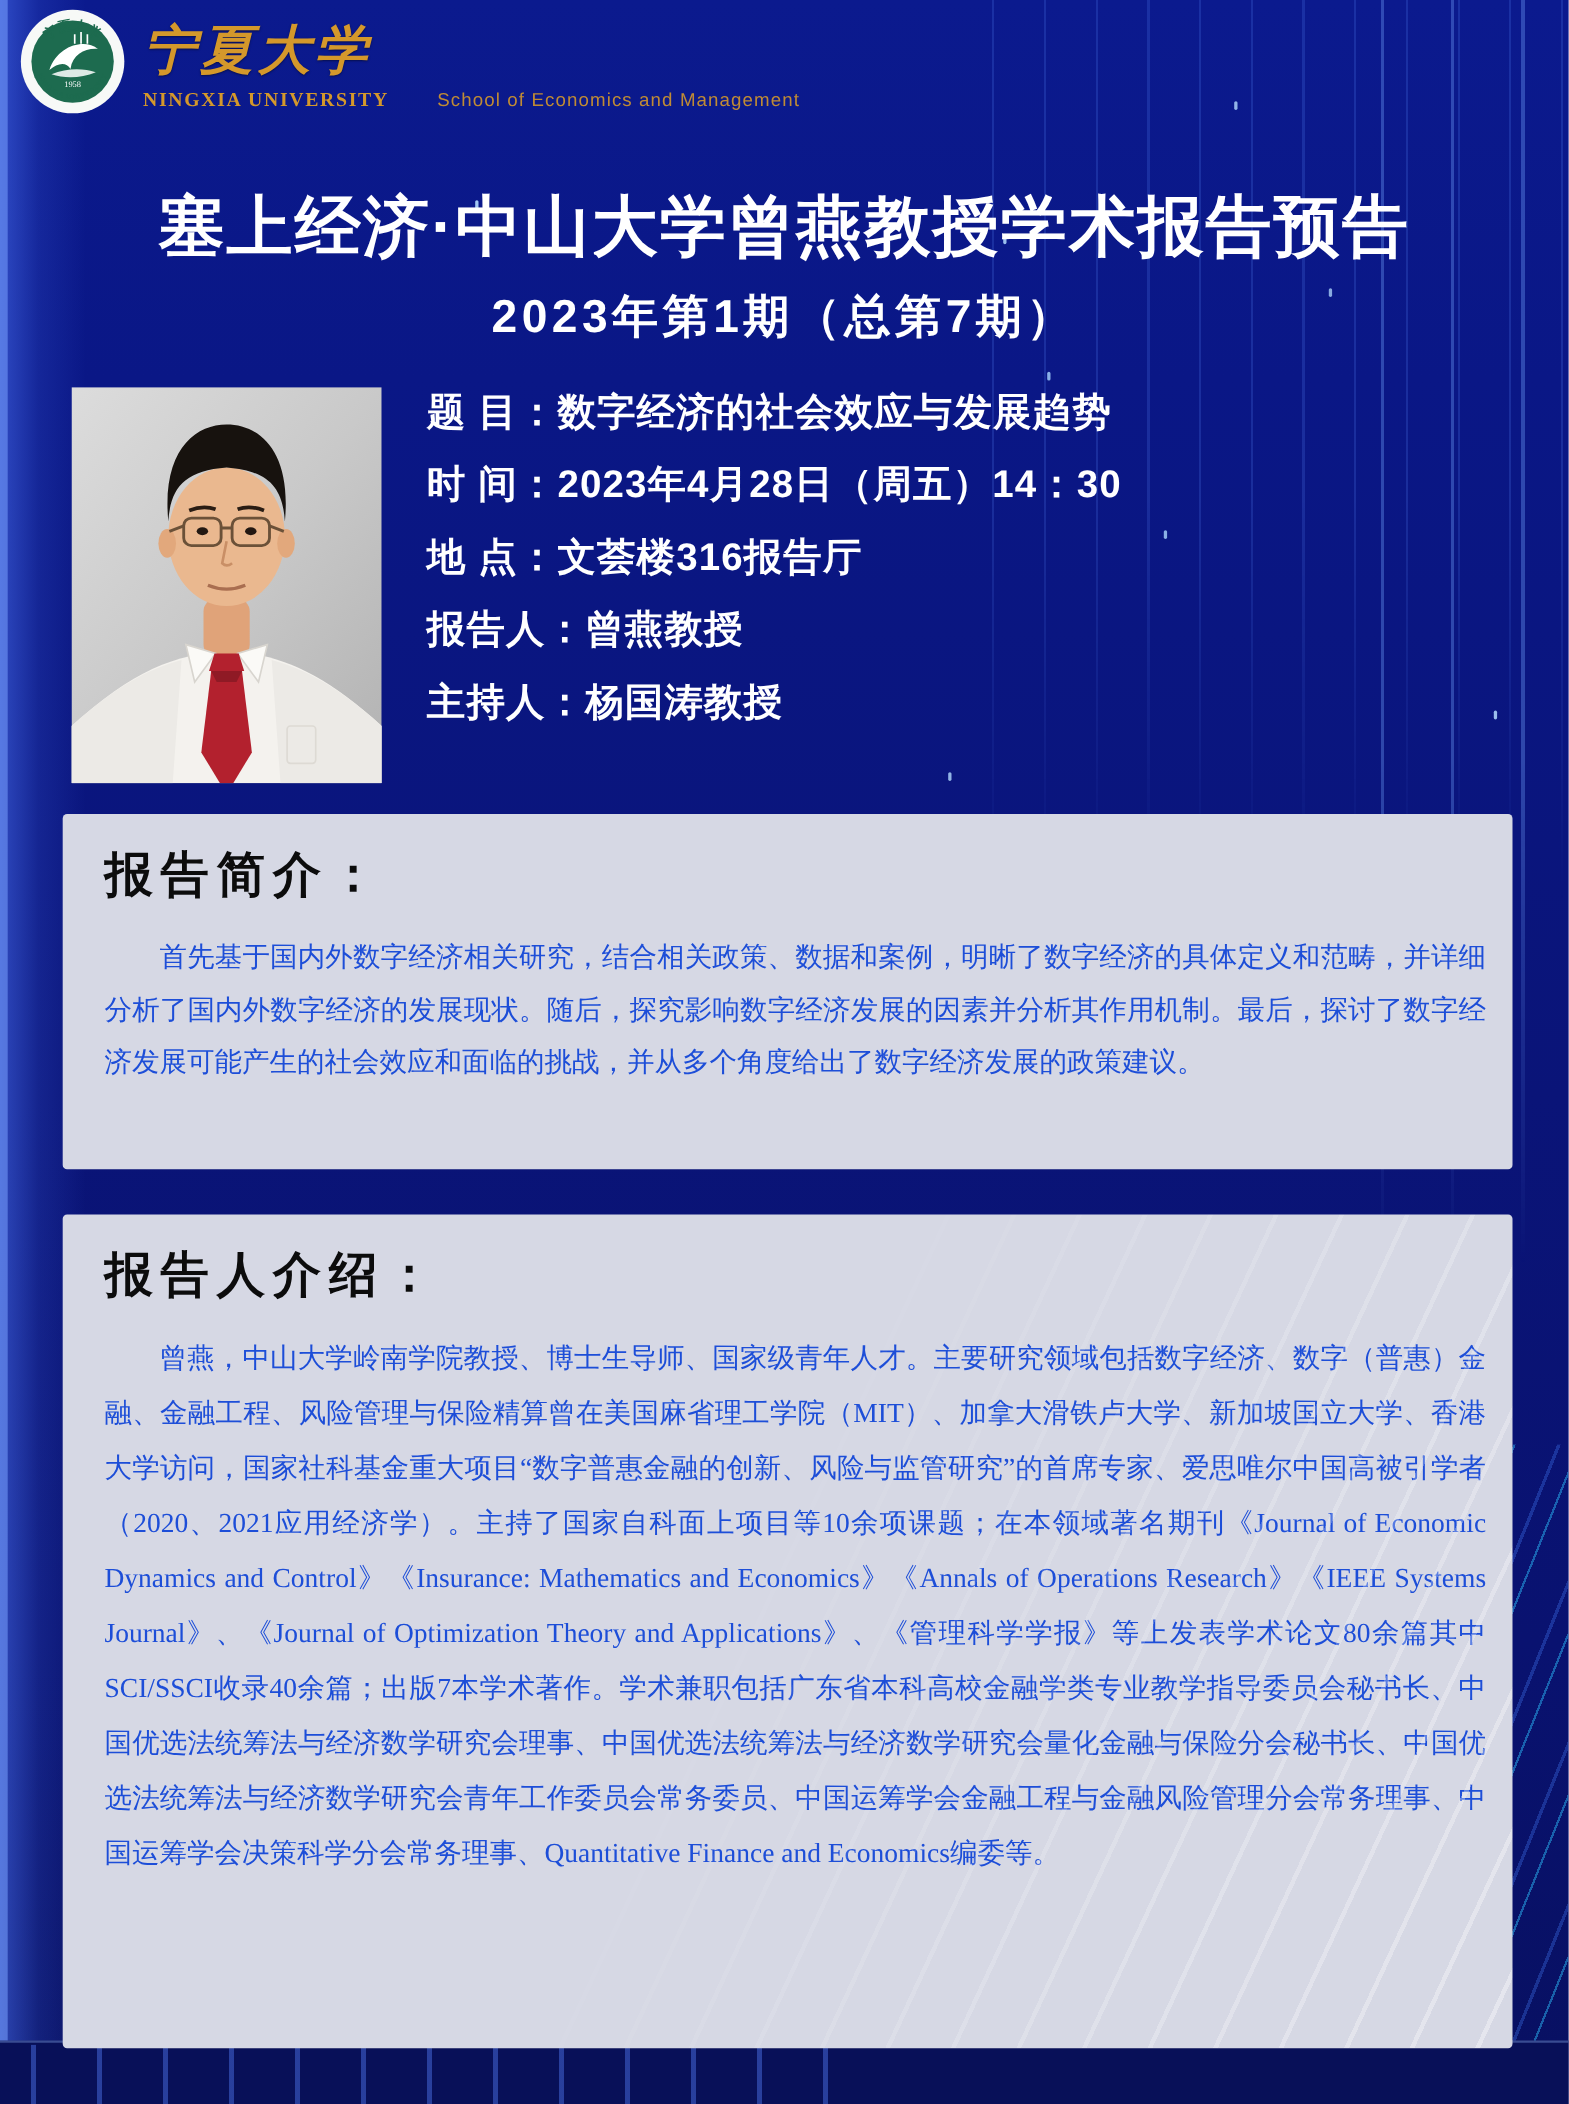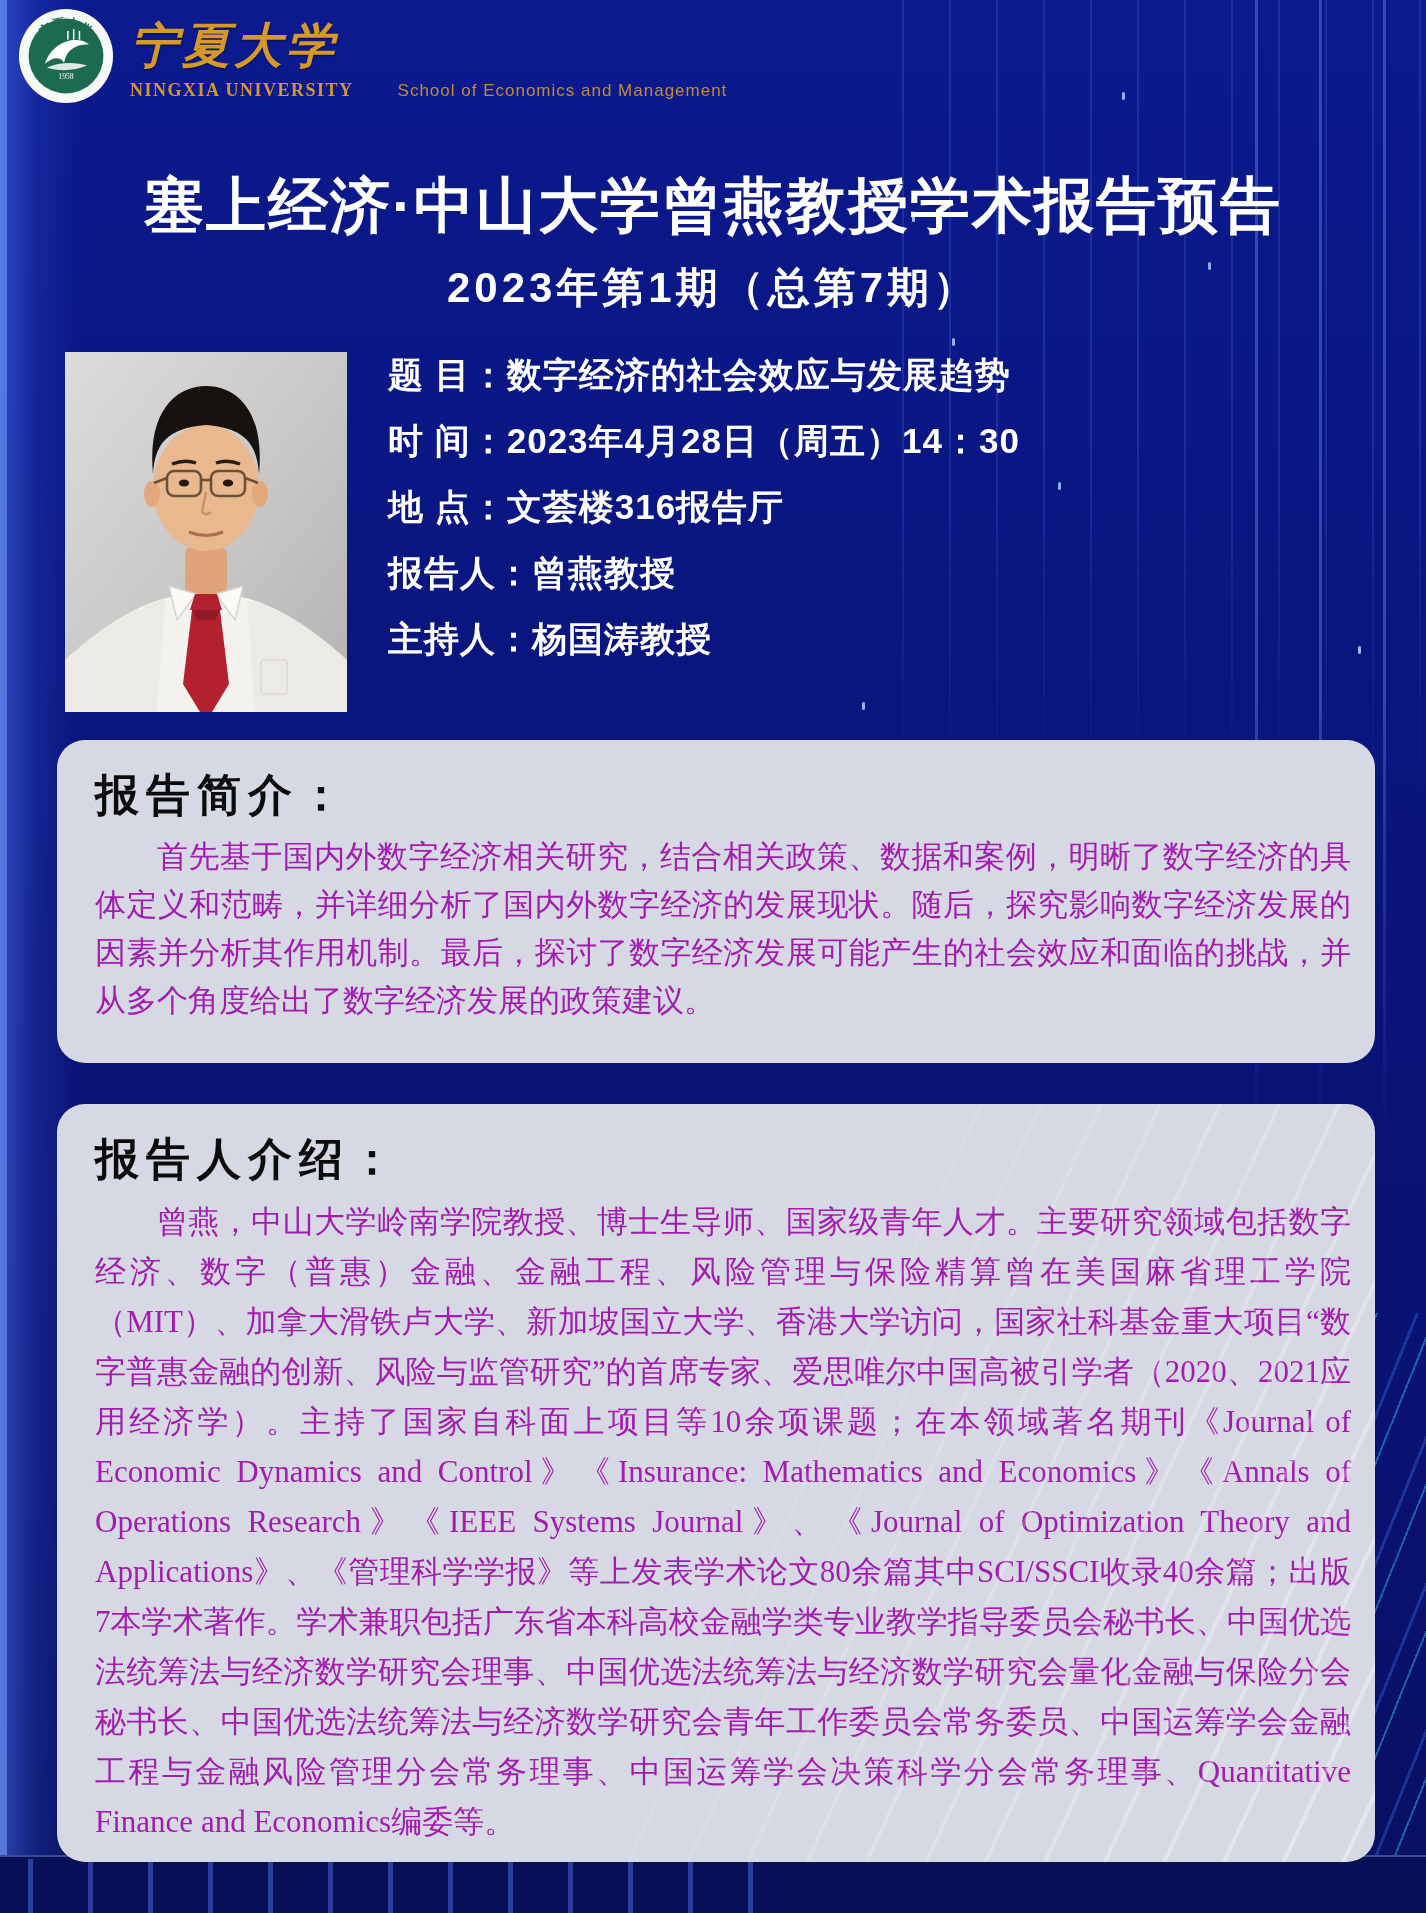--- a/index.html
+++ b/index.html
@@ -64,27 +64,27 @@
     color:var(--title-white);font-size:60px;font-weight:800;letter-spacing:2px;margin-top:40px;}
   .sub-title{position:absolute;left:0;top:260px;width:100%;text-align:center;
     color:var(--title-white);font-size:42px;font-weight:800;letter-spacing:4px;}
   
   .photo{position:absolute;left:65px;top:352px;width:282px;height:360px;display:block;}
   .details{position:absolute;left:388px;top:356px;}
   .detail-line{color:var(--title-white);font-size:35px;font-weight:bold;letter-spacing:1px;
     height:38px;line-height:38px;margin-bottom:28px;white-space:nowrap;}
   
   .panel{position:absolute;left:57px;width:1318px;background:var(--panel-bg);
-    border-radius:28px;color:var(--text-black);padding:26px 24px 0 38px;box-sizing:border-box;}
+    border-radius:4px;color:var(--text-black);padding:26px 24px 0 38px;box-sizing:border-box;}
   .panel-intro{top:740px;height:323px;}
   .panel-speaker{top:1104px;height:758px;}
   .panel-heading{font-family:"DejaVu Serif",serif;font-weight:bold;font-size:44px;
     letter-spacing:7px;color:#0c0c0c;}
-  .panel-body{margin-top:8px;font-size:31px;line-height:48px;text-align:justify;
-    text-indent:2em;font-family:"Liberation Serif",serif;color:#a21caf;}
+  .panel-body{margin-top:22px;font-size:25px;line-height:48px;text-align:justify;
+    text-indent:2em;font-family:"Liberation Serif",serif;color:#1d4ed8;}
   .panel-speaker .panel-body{line-height:50px;}
   .panel-streaks{position:absolute;inset:0;border-radius:26px;pointer-events:none;
     background:repeating-linear-gradient(115deg,transparent 0 26px,rgba(255,255,255,.38) 26px 30px,transparent 30px 54px);
     -webkit-mask-image:linear-gradient(295deg,#000 0%,transparent 58%);
     mask-image:linear-gradient(295deg,#000 0%,transparent 58%);}
 </style>
 </head>
 <body>
 
 <div class="left-band"></div>

